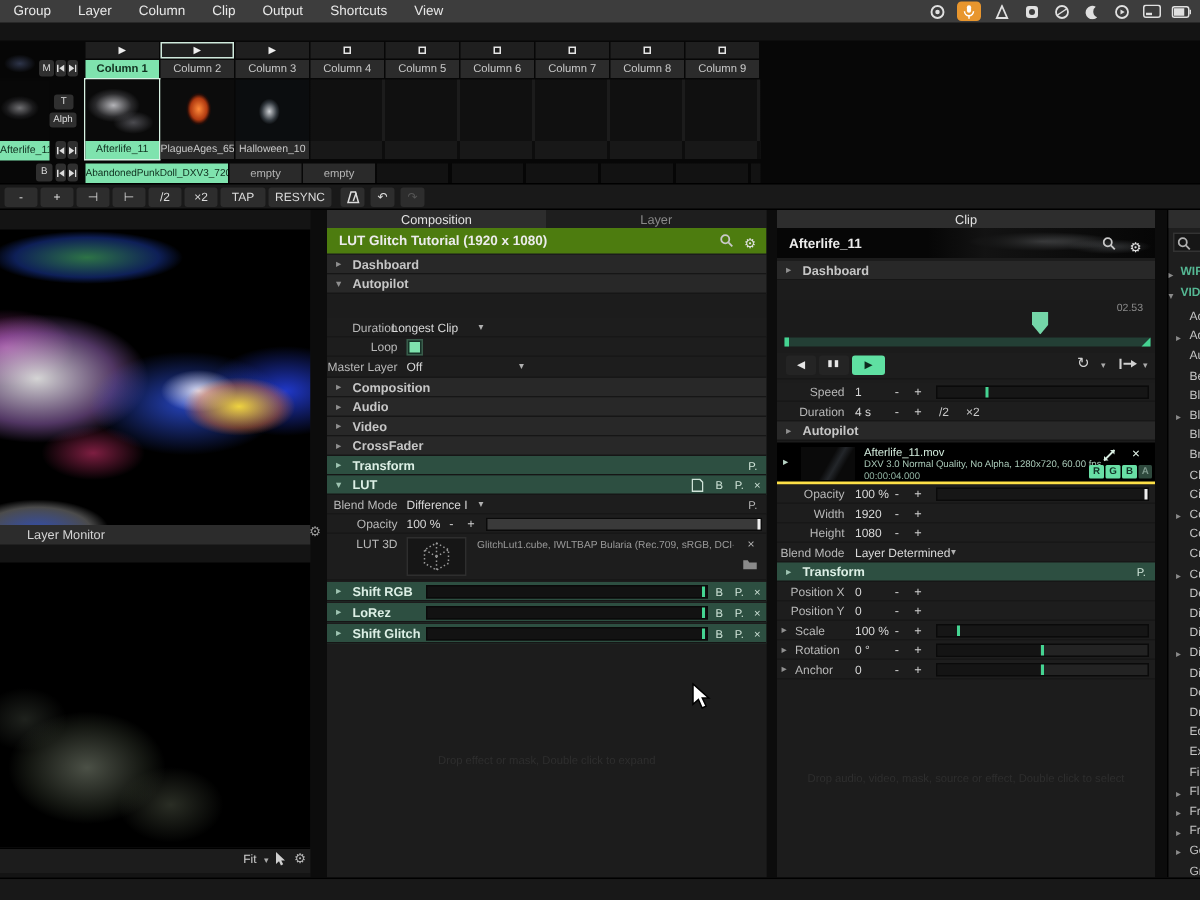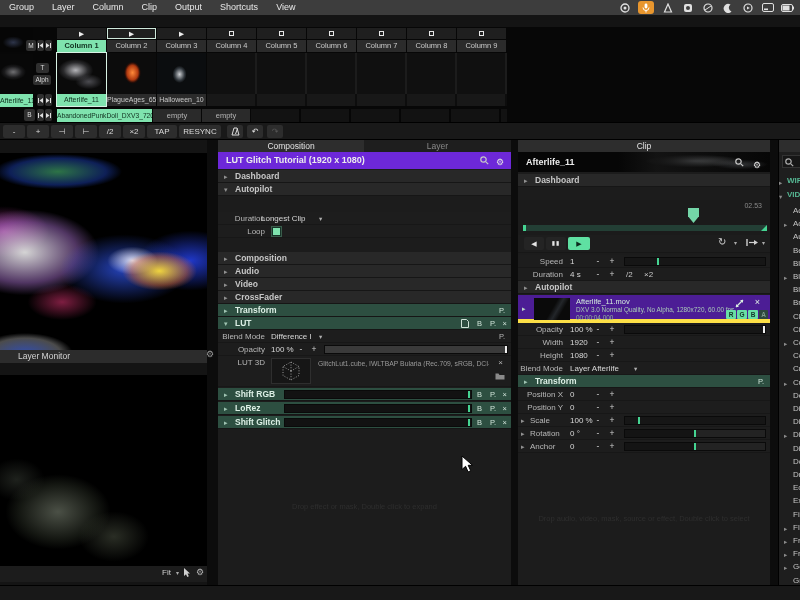--- a/index.html
+++ b/index.html
@@ -46,21 +46,21 @@
 #layart{position:absolute;left:0;top:375px;width:207px;height:190px;background:
  radial-gradient(ellipse 70px 50px at 28% 72%,rgba(150,160,140,.5),rgba(80,90,70,.25) 55%,transparent 75%),
  radial-gradient(ellipse 50px 36px at 55% 85%,rgba(120,130,105,.35),transparent 70%),
  radial-gradient(ellipse 40px 30px at 8% 55%,rgba(100,110,95,.3),transparent 70%),#000}
 #monbar{position:absolute;left:0;top:565px;width:207px;height:17px;background:#1c1c1c;border-top:1px solid #000}
 
 .vdiv{position:absolute;top:140px;height:445px;background:#0c0c0c}
 
 .panel{position:absolute;top:140px;height:445px;background:#1c1c1c;overflow:hidden}
 .tab{position:absolute;top:0;height:12px;font-size:8.5px;line-height:12px;text-align:center}
-.ptitle{position:absolute;top:12px;left:0;right:0;height:17px;background:#6d28d9;color:#ececec;font-size:9px;font-weight:bold;line-height:17px;padding-left:8px;white-space:nowrap;overflow:hidden}
+.ptitle{position:absolute;top:12px;left:0;right:0;height:17px;background:#4d7c0f;color:#ececec;font-size:9px;font-weight:bold;line-height:17px;padding-left:8px;white-space:nowrap;overflow:hidden}
 .sec{position:absolute;left:0;right:0;height:13px;background:#282828;border-bottom:1px solid #161616}
 .sec .arr{position:absolute;left:6px;top:0;font-size:7px;color:#909090;line-height:13px}
 .sec .slb{position:absolute;left:17px;top:0;font-size:8.5px;font-weight:bold;color:#c6c6c6;line-height:13px}
 .sec.green{background:#2d4f41}
 .sec.green .slb{color:#dcefe5}
 .sec.green .arr{color:#9fc4b2}
 .prow{position:absolute;left:0;right:0;height:13px;background:#1d1d1d;border-bottom:1px solid #171717}
 .plbl{position:absolute;top:0;font-size:8px;color:#b8b8b8;line-height:13px;text-align:right}
 .pval{position:absolute;top:0;font-size:8px;color:#d8d8d8;line-height:13px;white-space:nowrap}
 .pmin,.ppls{position:absolute;top:0;width:10px;font-size:8.5px;color:#cfcfcf;line-height:13px;text-align:center}
@@ -326,20 +326,25 @@
       <span class="plbl" style="left:0;width:47px">Duration</span>
       <span class="pval" style="left:43px">Longest Clip</span>
       <span class="caret" style="left:101px">▾</span>
     </div>
     <div class="prow" style="top:85px">
       <span class="plbl" style="left:0;width:47px">Loop</span>
       <span class="abs" style="left:53px;top:1px;width:11px;height:11px;background:#173328;border:1px solid #3a5c4b">
           <span class="abs" style="left:1px;top:1px;width:7px;height:7px;background:#7fe3ae"></span>
         </span>
     </div>
+    <div class="prow" style="top:98px;height:14px">
+      <span class="plbl" style="left:0;width:47px">Master Layer</span>
+      <span class="pval" style="left:53px">Off</span>
+      <span class="caret" style="left:128px">▾</span>
+    </div>
 
     <div class="sec" style="top:112px">
         <span class="arr">▸</span>
         <span class="slb">Composition</span>
       </div>
     <div class="sec" style="top:125px">
         <span class="arr">▸</span>
         <span class="slb">Audio</span>
       </div>
     <div class="sec" style="top:138px">
@@ -496,21 +501,21 @@
       <span class="pmin" style="left:75px">-</span>
       <span class="ppls" style="left:89px">+</span>
       <span class="pval" style="left:108px;color:#c9c9c9">/2</span>
       <span class="pval" style="left:126px;color:#c9c9c9">×2</span>
     </div>
     <div class="sec" style="top:141px">
         <span class="arr">▸</span>
         <span class="slb">Autopilot</span>
       </div>
 
-    <div class="abs" style="left:0;top:155px;width:252px;height:28px;background:#4c1d95;border-bottom:4px solid #fde047">
+    <div class="abs" style="left:0;top:155px;width:252px;height:28px;background:#000000;border-bottom:2px solid #fde047">
       <span class="abs" style="left:4px;top:0;font-size:7px;color:#b9d4c6;line-height:28px">▸</span>
       <span class="abs" style="left:16px;top:3px;width:36px;height:22px;background:linear-gradient(120deg,#0a0a0a 50%,#23262a 62%,#0a0a0a 74%),radial-gradient(ellipse 9px 3px at 55% 45%,rgba(250,120,160,.6),transparent 75%),#090909"></span>
       <span class="abs" style="left:58px;top:2px;font-size:7.5px;color:#d3ecdd">Afterlife_11.mov</span>
       <span class="abs" style="left:58px;top:10.5px;font-size:6.4px;color:#a9c9b8;white-space:nowrap">DXV 3.0 Normal Quality, No Alpha, 1280x720, 60.00 fps</span>
       <span class="abs" style="left:58px;top:18.5px;font-size:6.4px;color:#8fb1a0">00:00:04.000</span>
       <span class="abs" style="right:26px;top:4px">
           <svg width="9" height="9">
             <line x1="1" y1="8" x2="8" y2="1" stroke="#d8ece0" stroke-width="1.2"></line>
             <path d="M5 1 L8 1 L8 4 Z" fill="#d8ece0"></path>
             <path d="M1 5 L1 8 L4 8 Z" fill="#d8ece0"></path>
@@ -539,21 +544,21 @@
       <span class="ppls" style="left:89px">+</span>
     </div>
     <div class="prow" style="top:209px">
       <span class="plbl" style="left:0;width:45px">Height</span>
       <span class="pval" style="left:52px">1080</span>
       <span class="pmin" style="left:75px">-</span>
       <span class="ppls" style="left:89px">+</span>
     </div>
     <div class="prow" style="top:222px">
       <span class="plbl" style="left:0;width:45px">Blend Mode</span>
-      <span class="pval" style="left:52px">Layer Afterlife</span>
+      <span class="pval" style="left:52px">Layer Determined</span>
       <span class="caret" style="left:116px">▾</span>
     </div>
 
     <div class="sec green" style="top:235px">
         <span class="arr">▸</span>
         <span class="slb">Transform</span>
         <span class="hbtn" style="right:6px">P.</span>
       </div>
 
     <div class="prow" style="top:248px">

